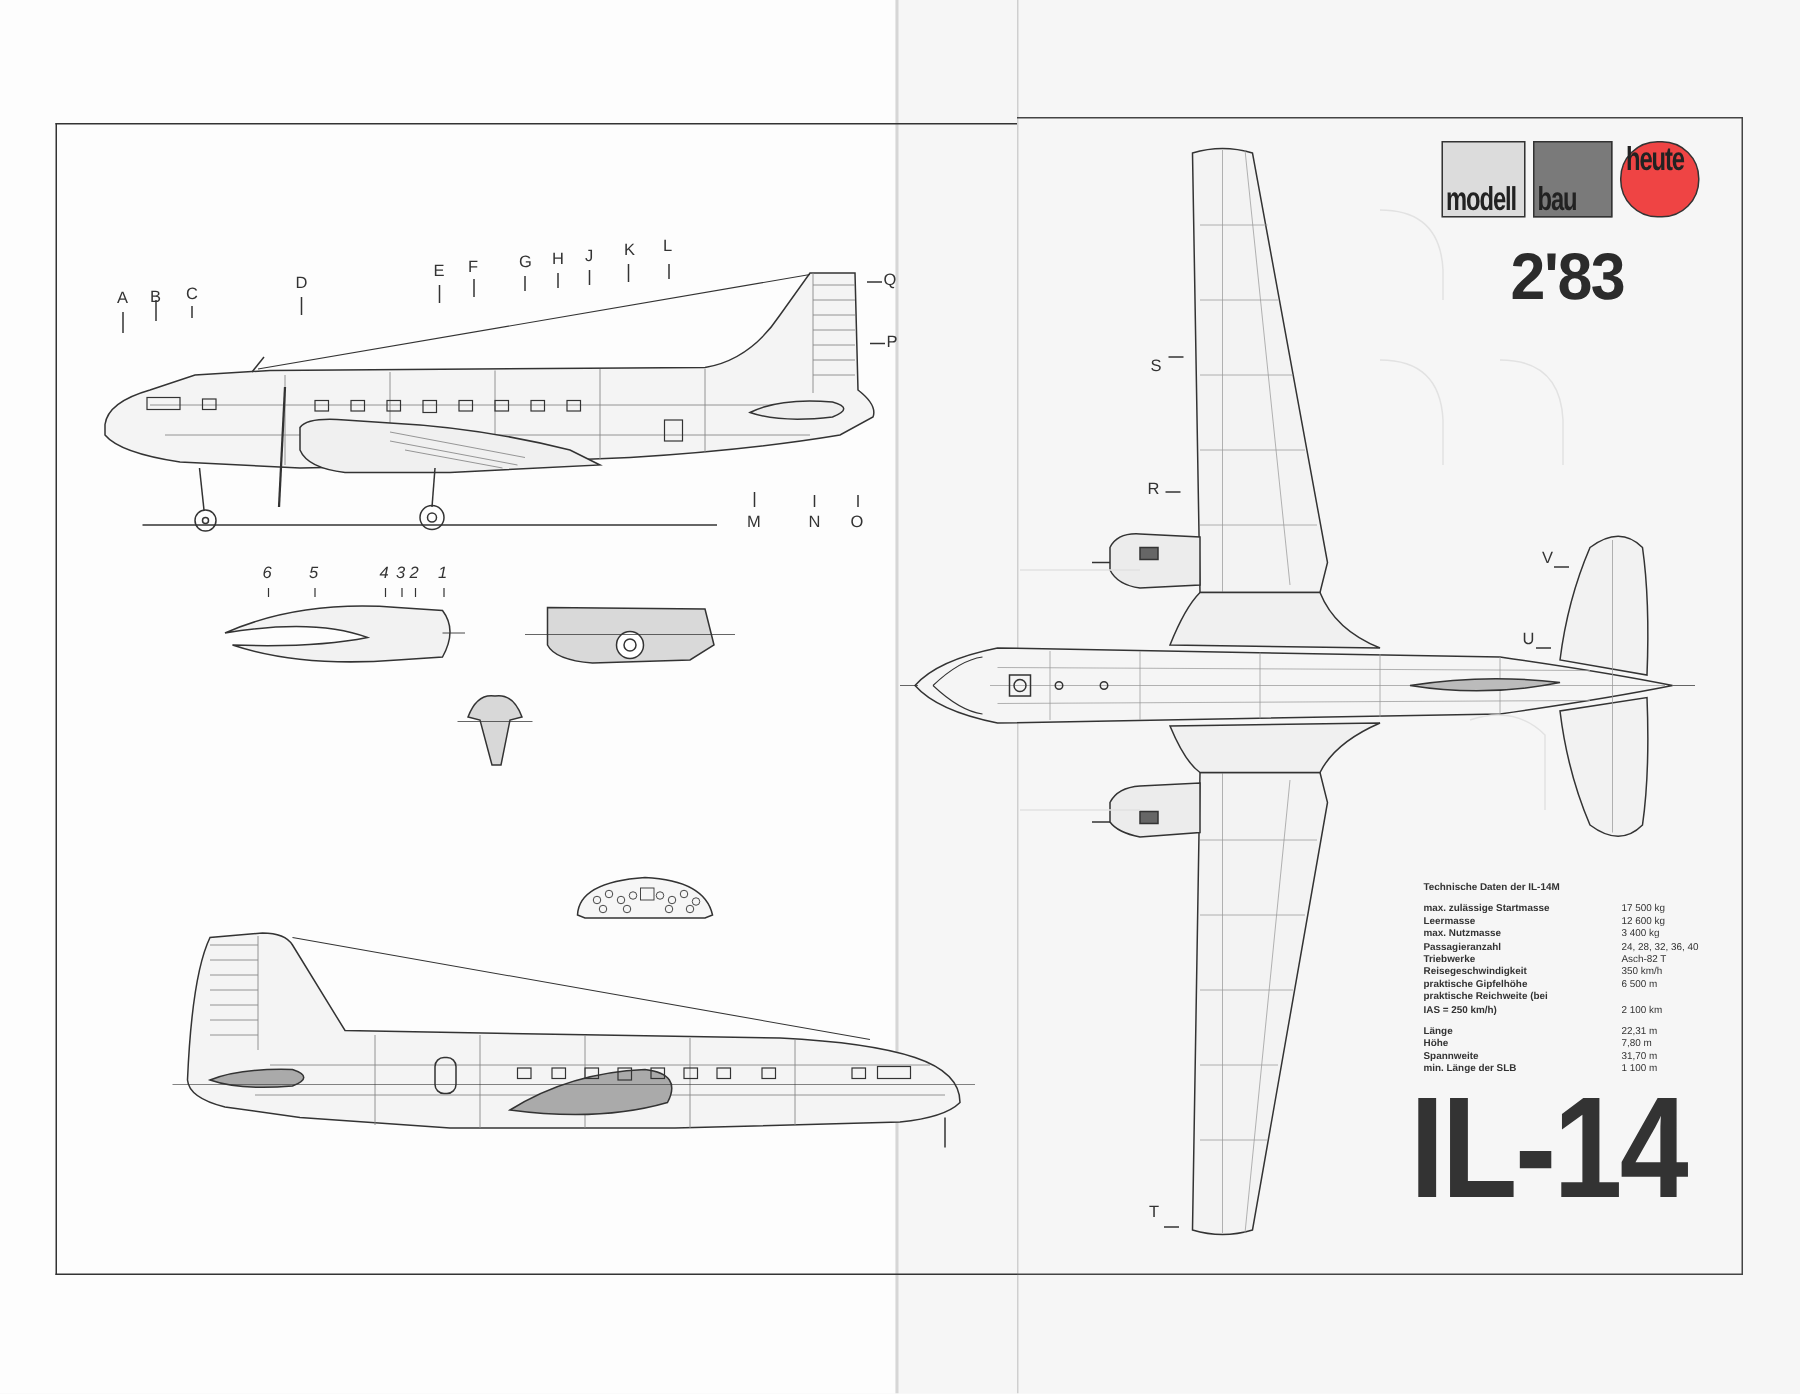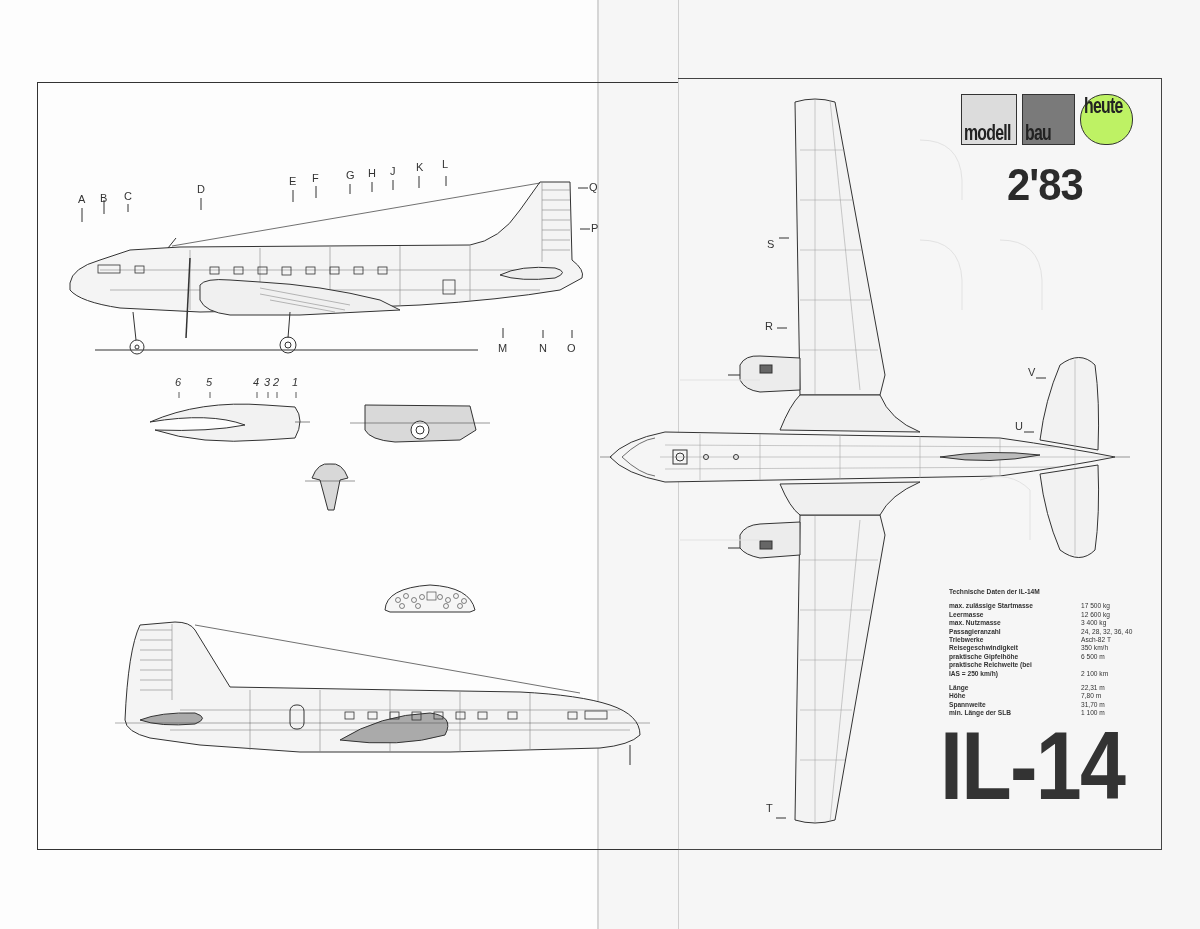--- a/index.html
+++ b/index.html
@@ -9,21 +9,21 @@
   .fold{position:absolute;left:597px;top:0;width:2px;height:929px;background:#d6d6d6;}
   .fold2{position:absolute;left:678px;top:0;width:1px;height:929px;background:#cfcfcf;}
   .frame-left{position:absolute;left:37px;top:82px;width:640px;height:766px;border:1.5px solid #333;border-right:none;}
   .frame-right{position:absolute;left:678px;top:78px;width:483px;height:770px;border:1.5px solid #444;border-left:none;}
   svg.art{position:absolute;left:0;top:0;width:1200px;height:929px;}
   .lbl{position:absolute;font-size:11px;color:#333;}
   .logo{position:absolute;top:94px;height:51px;box-sizing:border-box;border:1.5px solid #333;}
   .logo span{position:absolute;left:2px;bottom:-2px;font-family:"Liberation Sans",sans-serif;font-weight:bold;font-size:22px;letter-spacing:-1px;transform:scaleX(0.72);transform-origin:left bottom;color:#222;}
   .logo-m{left:961px;width:56px;background:#dcdcdc;}
   .logo-b{left:1022px;width:53px;background:#7a7a7a;text-decoration:underline;}
-  .logo-h{left:1080px;width:53px;background:#bef264;border-radius:25px;}
+  .logo-h{left:1080px;width:53px;background:#ef4444;border-radius:25px;}
   .logo-h span{top:-2px;bottom:auto;left:3px;}
   .issue{position:absolute;left:1005px;top:160px;font-size:44px;font-weight:bold;color:#2b2b2b;letter-spacing:-1px;transform:scaleX(0.95);}
   .tech{position:absolute;left:949px;top:588px;width:190px;font-size:6.6px;line-height:8.4px;color:#333;}
   .tech .ttl{font-weight:bold;margin-bottom:6px;}
   .tech .row{display:flex;justify-content:space-between;}
   .tech .row .k{font-weight:bold;}
   .tech .row .v{width:58px;}
   .tech .gap{height:6px;}
   .big{position:absolute;left:940px;top:718px;font-size:96px;font-weight:bold;color:#333;letter-spacing:-2px;transform:scaleX(0.86);transform-origin:left top;line-height:1;}
 </style>

